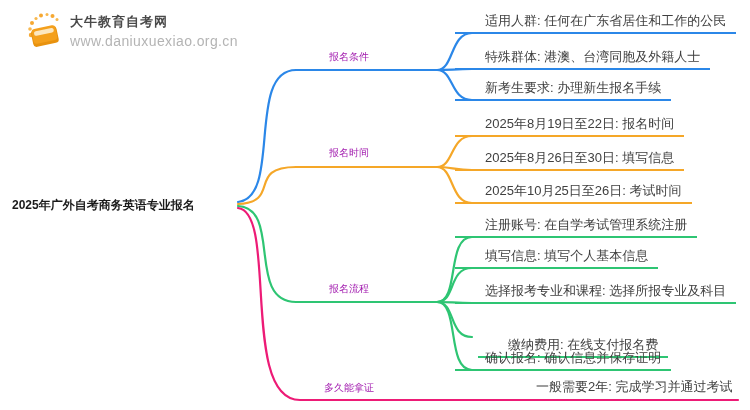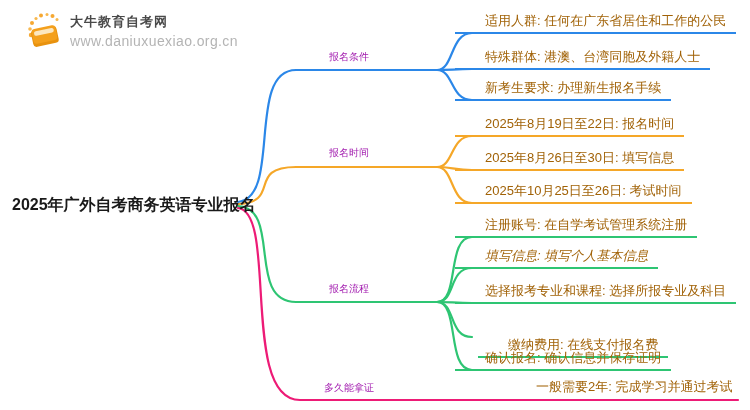--- a/index.html
+++ b/index.html
@@ -3,29 +3,29 @@
 <meta charset="utf-8">
 <style>
   html,body{margin:0;padding:0;background:#fff;}
   .canvas{
     position:relative;width:750px;height:410px;background:#ffffff;
     overflow:hidden;font-family:"Liberation Sans","DejaVu Sans",sans-serif;
   }
   svg.lines{position:absolute;left:0;top:0;pointer-events:none;}
   .root-title{
     position:absolute;left:12px;top:193px;width:230px;line-height:24px;
-    font-size:16px;font-weight:700;color:#1a1a1a;white-space:nowrap;
+    font-size:12px;font-weight:700;color:#1a1a1a;white-space:nowrap;
   }
   .branch-label{
     position:absolute;left:260px;width:178px;line-height:22px;text-align:center;
     font-size:10px;color:#a21caf;white-space:nowrap;
   }
   .child{
     position:absolute;left:455px;display:inline-block;white-space:nowrap;
-    font-size:13px;line-height:18px;color:#a16207;
+    font-size:13px;line-height:18px;color:#404040;
     padding:0 10px 2px 30px;border-bottom:2px solid transparent;
   }
   .child.no-line{border-bottom:none;padding:0 4px 2px 8px;margin-left:38px;}
   .b-blue{border-color:#2B87E8;}
   .b-orange{border-color:#F5A728;}
   .b-green{border-color:#2EC573;}
   .logo{position:absolute;left:24px;top:11px;display:flex;align-items:center;}
   .logo-txt{margin-left:4px;}
   .logo-name{font-size:13px;font-weight:700;color:#4a4a4a;letter-spacing:1px;white-space:nowrap;}
   .logo-url{font-size:14px;color:#b4b4b4;letter-spacing:.4px;margin-top:2px;white-space:nowrap;}
@@ -88,20 +88,20 @@
 
   <div class="child b-blue" style="top:12px;">适用人群: 任何在广东省居住和工作的公民</div>
   <div class="child b-blue" style="top:48px;">特殊群体: 港澳、台湾同胞及外籍人士</div>
   <div class="child b-blue" style="top:79px;">新考生要求: 办理新生报名手续</div>
 
   <div class="child b-orange" style="top:115px;">2025年8月19日至22日: 报名时间</div>
   <div class="child b-orange" style="top:149px;">2025年8月26日至30日: 填写信息</div>
   <div class="child b-orange" style="top:182px;">2025年10月25日至26日: 考试时间</div>
 
   <div class="child b-green" style="top:216px;">注册账号: 在自学考试管理系统注册</div>
-  <div class="child b-green" style="top:247px;font-style:italic;">填写信息: 填写个人基本信息</div>
+  <div class="child b-green" style="top:247px;">填写信息: 填写个人基本信息</div>
   <div class="child b-green" style="top:282px;">选择报考专业和课程: 选择所报专业及科目</div>
   <div class="child b-green" style="top:336px;margin-left:23px;">缴纳费用: 在线支付报名费</div>
   <div class="child b-green" style="top:349px;">确认报名: 确认信息并保存证明</div>
 
   <div class="child no-line" style="top:378px;left:490px;">一般需要2年: 完成学习并通过考试</div>
 
 </div>
 
 </body></html>

